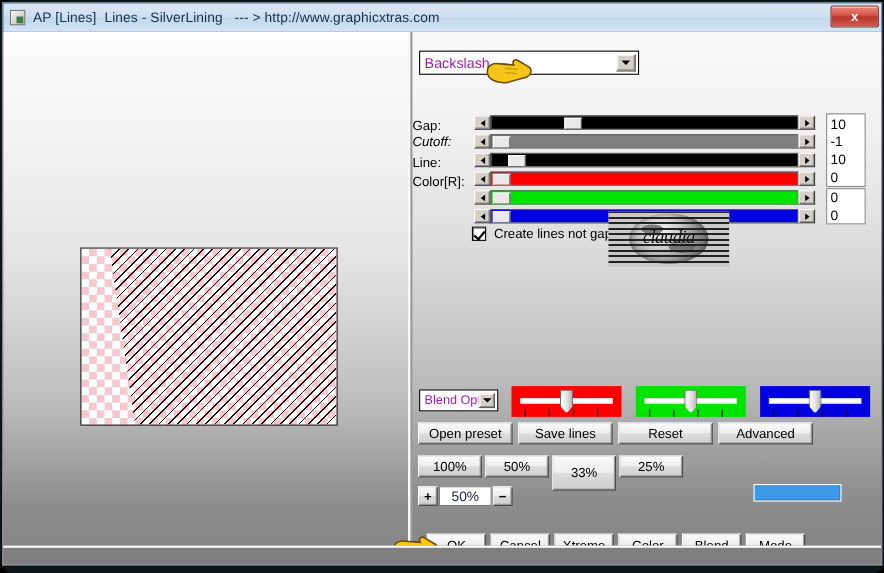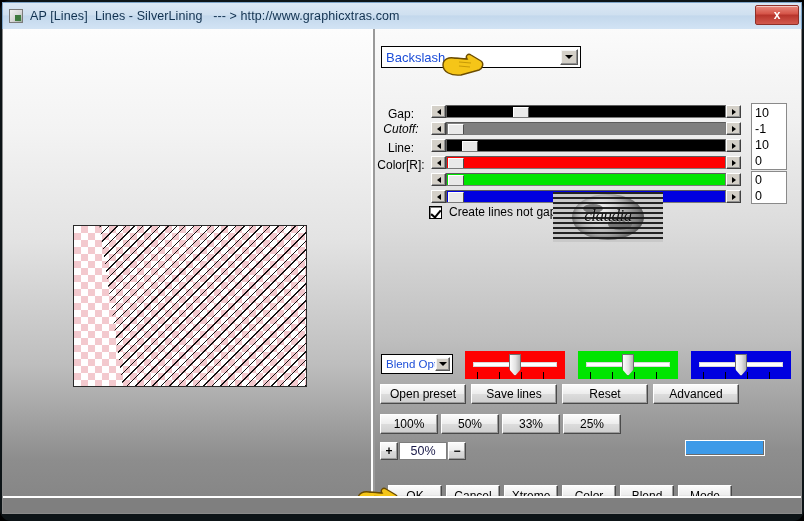--- a/index.html
+++ b/index.html
@@ -85,34 +85,34 @@
     background-image:repeating-linear-gradient(-45deg,
       rgba(0,0,0,.92) 0px, rgba(0,0,0,.92) 1px,
       rgba(0,0,0,0) 1px, rgba(0,0,0,0) 6px);
   }
   
   .combo{
     position:absolute;background:#ffffff;
     border:1px solid #000;box-sizing:border-box;
     display:flex;align-items:center;
   }
-  .combo-text{font-size:13px;color:#1d4ed8;padding-left:4px;white-space:nowrap;overflow:hidden;}
+  .combo-text{font-size:13px;color:#a21caf;padding-left:4px;white-space:nowrap;overflow:hidden;}
   .combo-arrow{
     position:absolute;right:2px;top:2px;bottom:2px;width:18px;
     background:#d4d0c8;
     border:1px solid #ffffff;border-right-color:#5a5a5a;border-bottom-color:#5a5a5a;
     box-shadow:inset -1px -1px 0 #8f8f8f, inset 1px 1px 0 #f4f4f4;
     display:flex;align-items:center;justify-content:center;box-sizing:border-box;
   }
   .combo-arrow i{
     display:block;width:0;height:0;border-left:4px solid transparent;
     border-right:4px solid transparent;border-top:4px solid #000;
   }
   .sld-label{
-    position:absolute;font-size:12px;color:#000;text-align:center;white-space:nowrap;
+    position:absolute;font-size:12px;color:#000;text-align:left;white-space:nowrap;
   }
   .sld-row{position:absolute;height:13px;}
   .sld-btn{
     position:absolute;top:0;width:15px;height:13px;
     background:#d4d0c8;border:1px solid #ffffff;
     border-right-color:#404040;border-bottom-color:#404040;
     box-shadow:inset -1px -1px 0 #909090;
     box-sizing:border-box;display:flex;align-items:center;justify-content:center;
   }
   .sld-btn i{display:block;width:0;height:0;}
@@ -371,21 +371,21 @@
         <span class="knob" style="left:44px;"></span>
       </div>
 
       <div class="btn" style="left:5px;top:355px;width:86px;height:20px;">Open preset</div>
       <div class="btn" style="left:96px;top:355px;width:86px;height:20px;">Save lines</div>
       <div class="btn" style="left:278px;top:355px;width:86px;height:20px;">Advanced</div>
       <div class="btn" style="left:187px;top:355px;width:86px;height:20px;">Reset</div>
 
       <div class="btn" style="left:5px;top:385px;width:58px;height:20px;">100%</div>
       <div class="btn" style="left:66px;top:385px;width:58px;height:20px;">50%</div>
-      <div class="btn" style="left:127px;top:385px;width:58px;height:20px;">33%</div>
+      <div class="btn" style="left:127px;top:385px;width:58px;height:32px;">33%</div>
       <div class="btn" style="left:188px;top:385px;width:58px;height:20px;">25%</div>
 
       <div class="btn" style="left:5px;top:413px;width:18px;height:18px;font-weight:bold;">+</div>
       <div class="stepper-field" style="left:24px;top:413px;width:48px;height:18px;">50%</div>
       <div class="btn" style="left:73px;top:413px;width:18px;height:18px;font-weight:bold;">−</div>
 
       <div class="swatch" style="left:310px;top:411px;width:80px;height:16px;"></div>
 
     </div>
 

